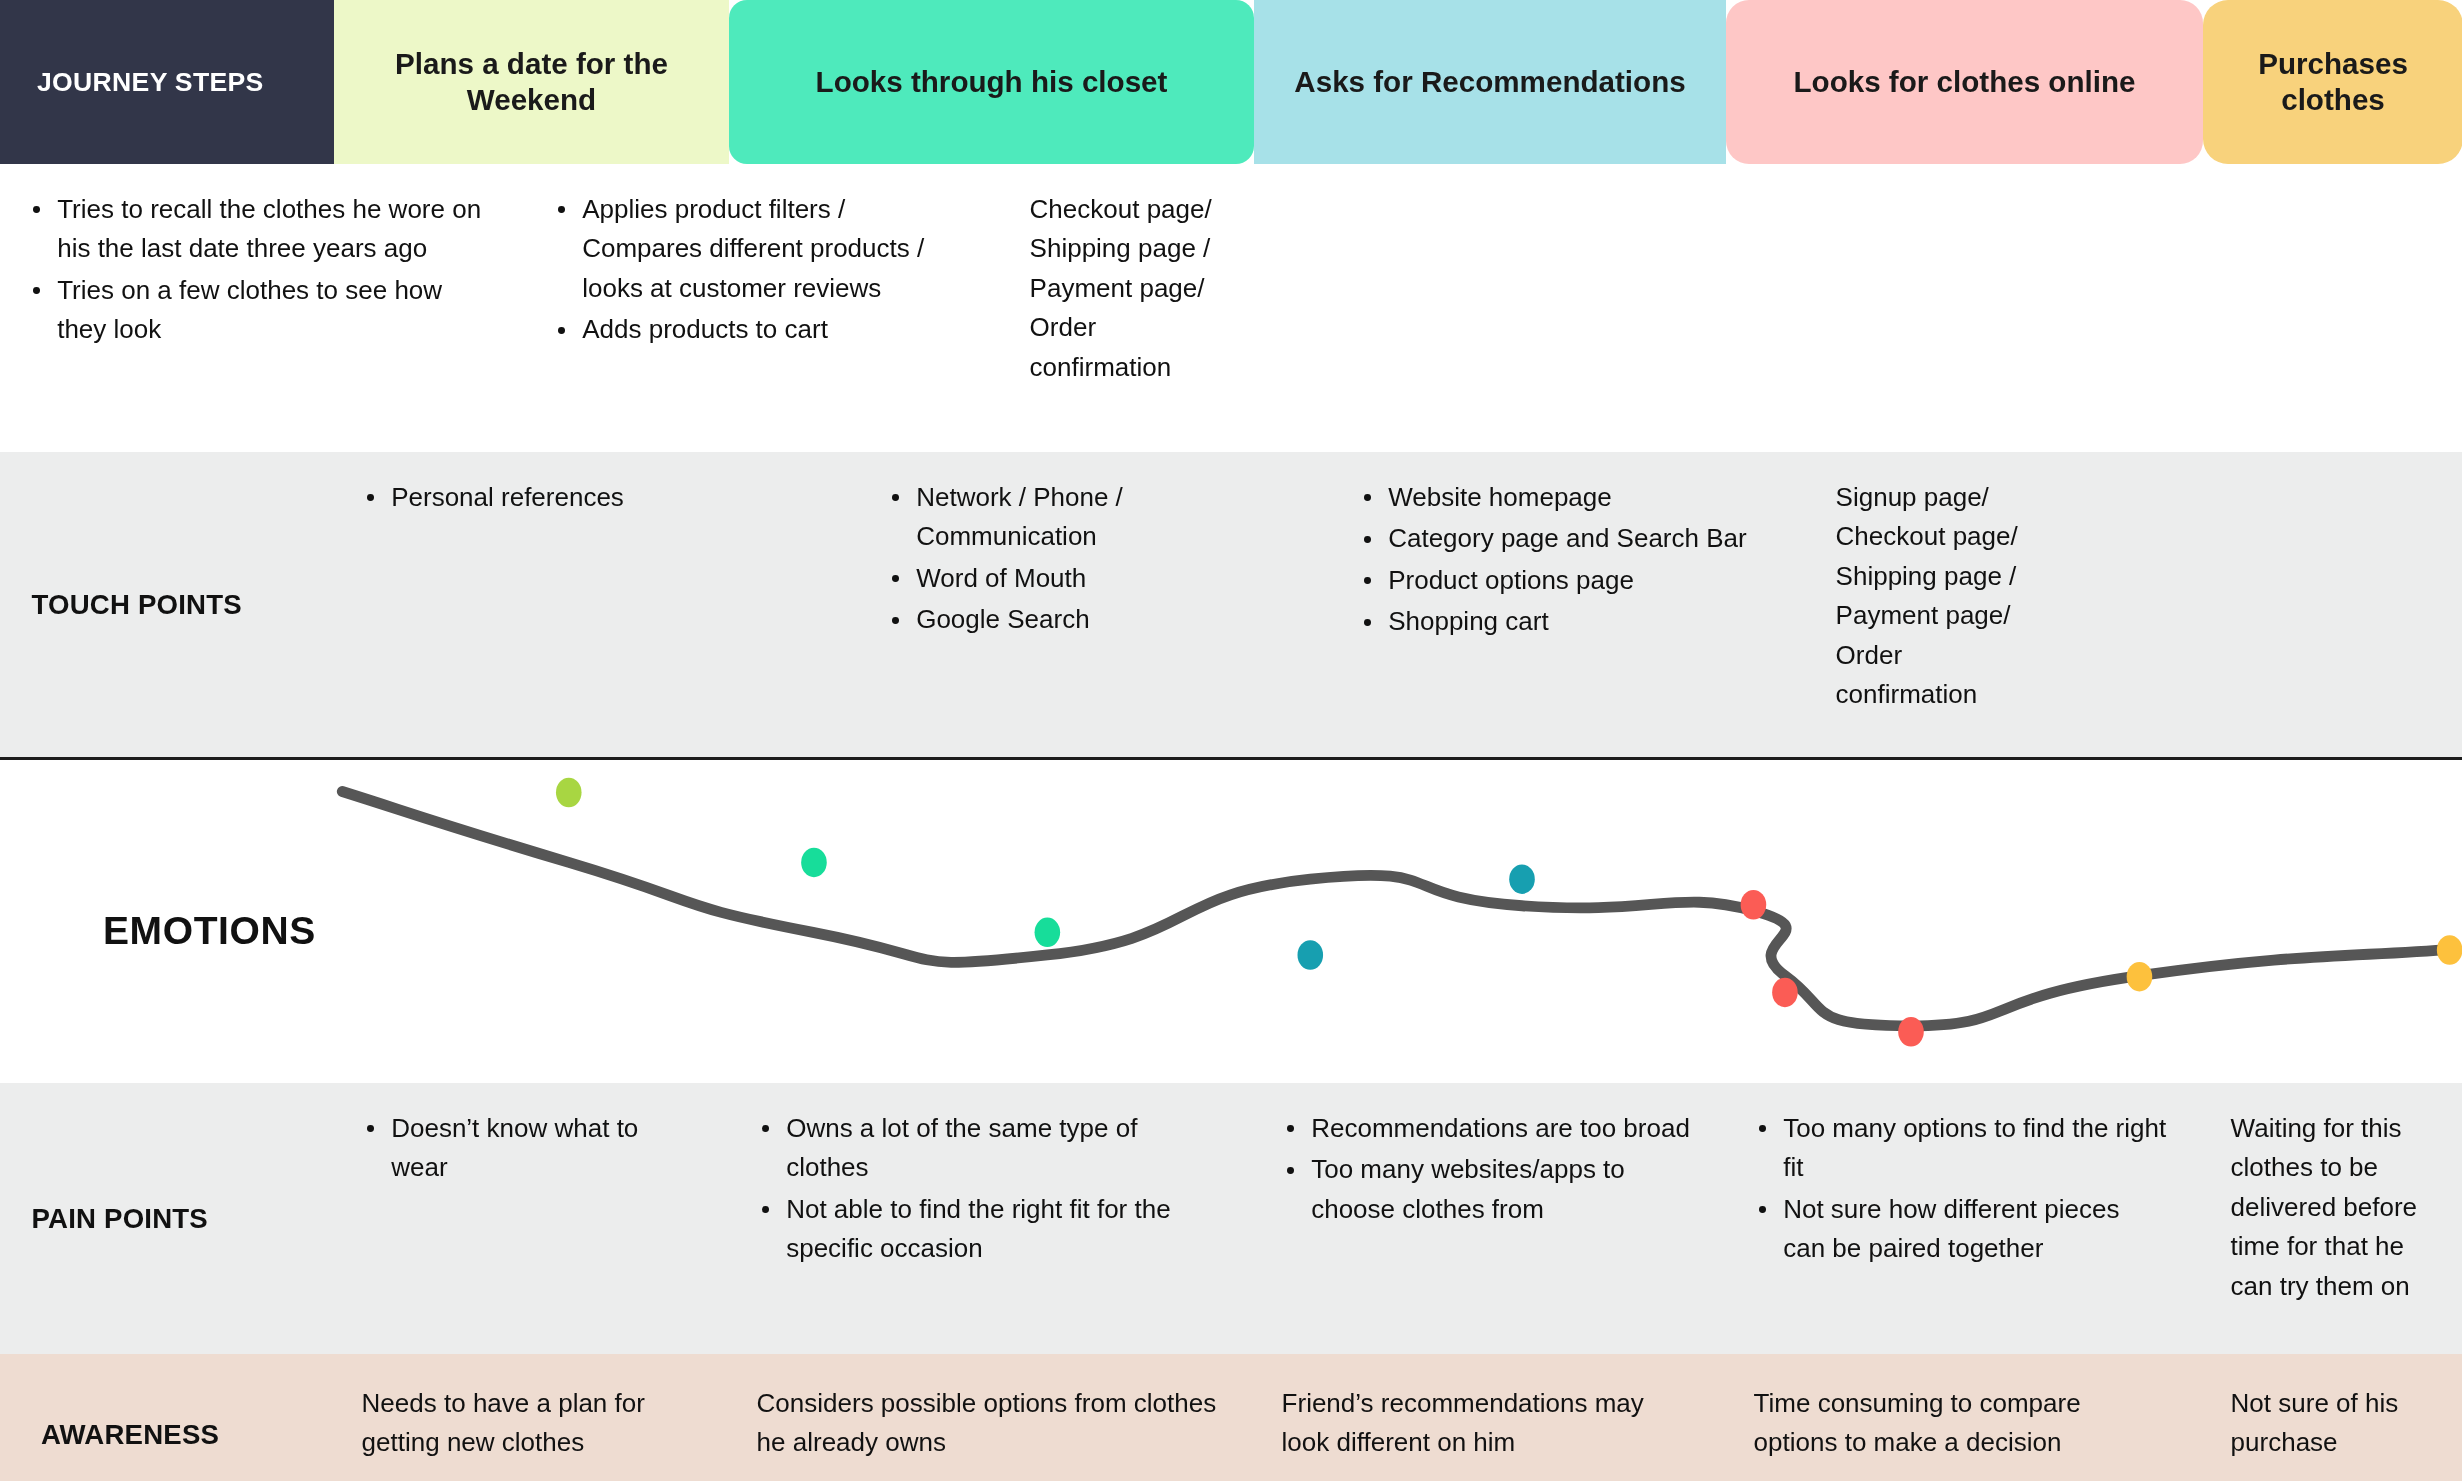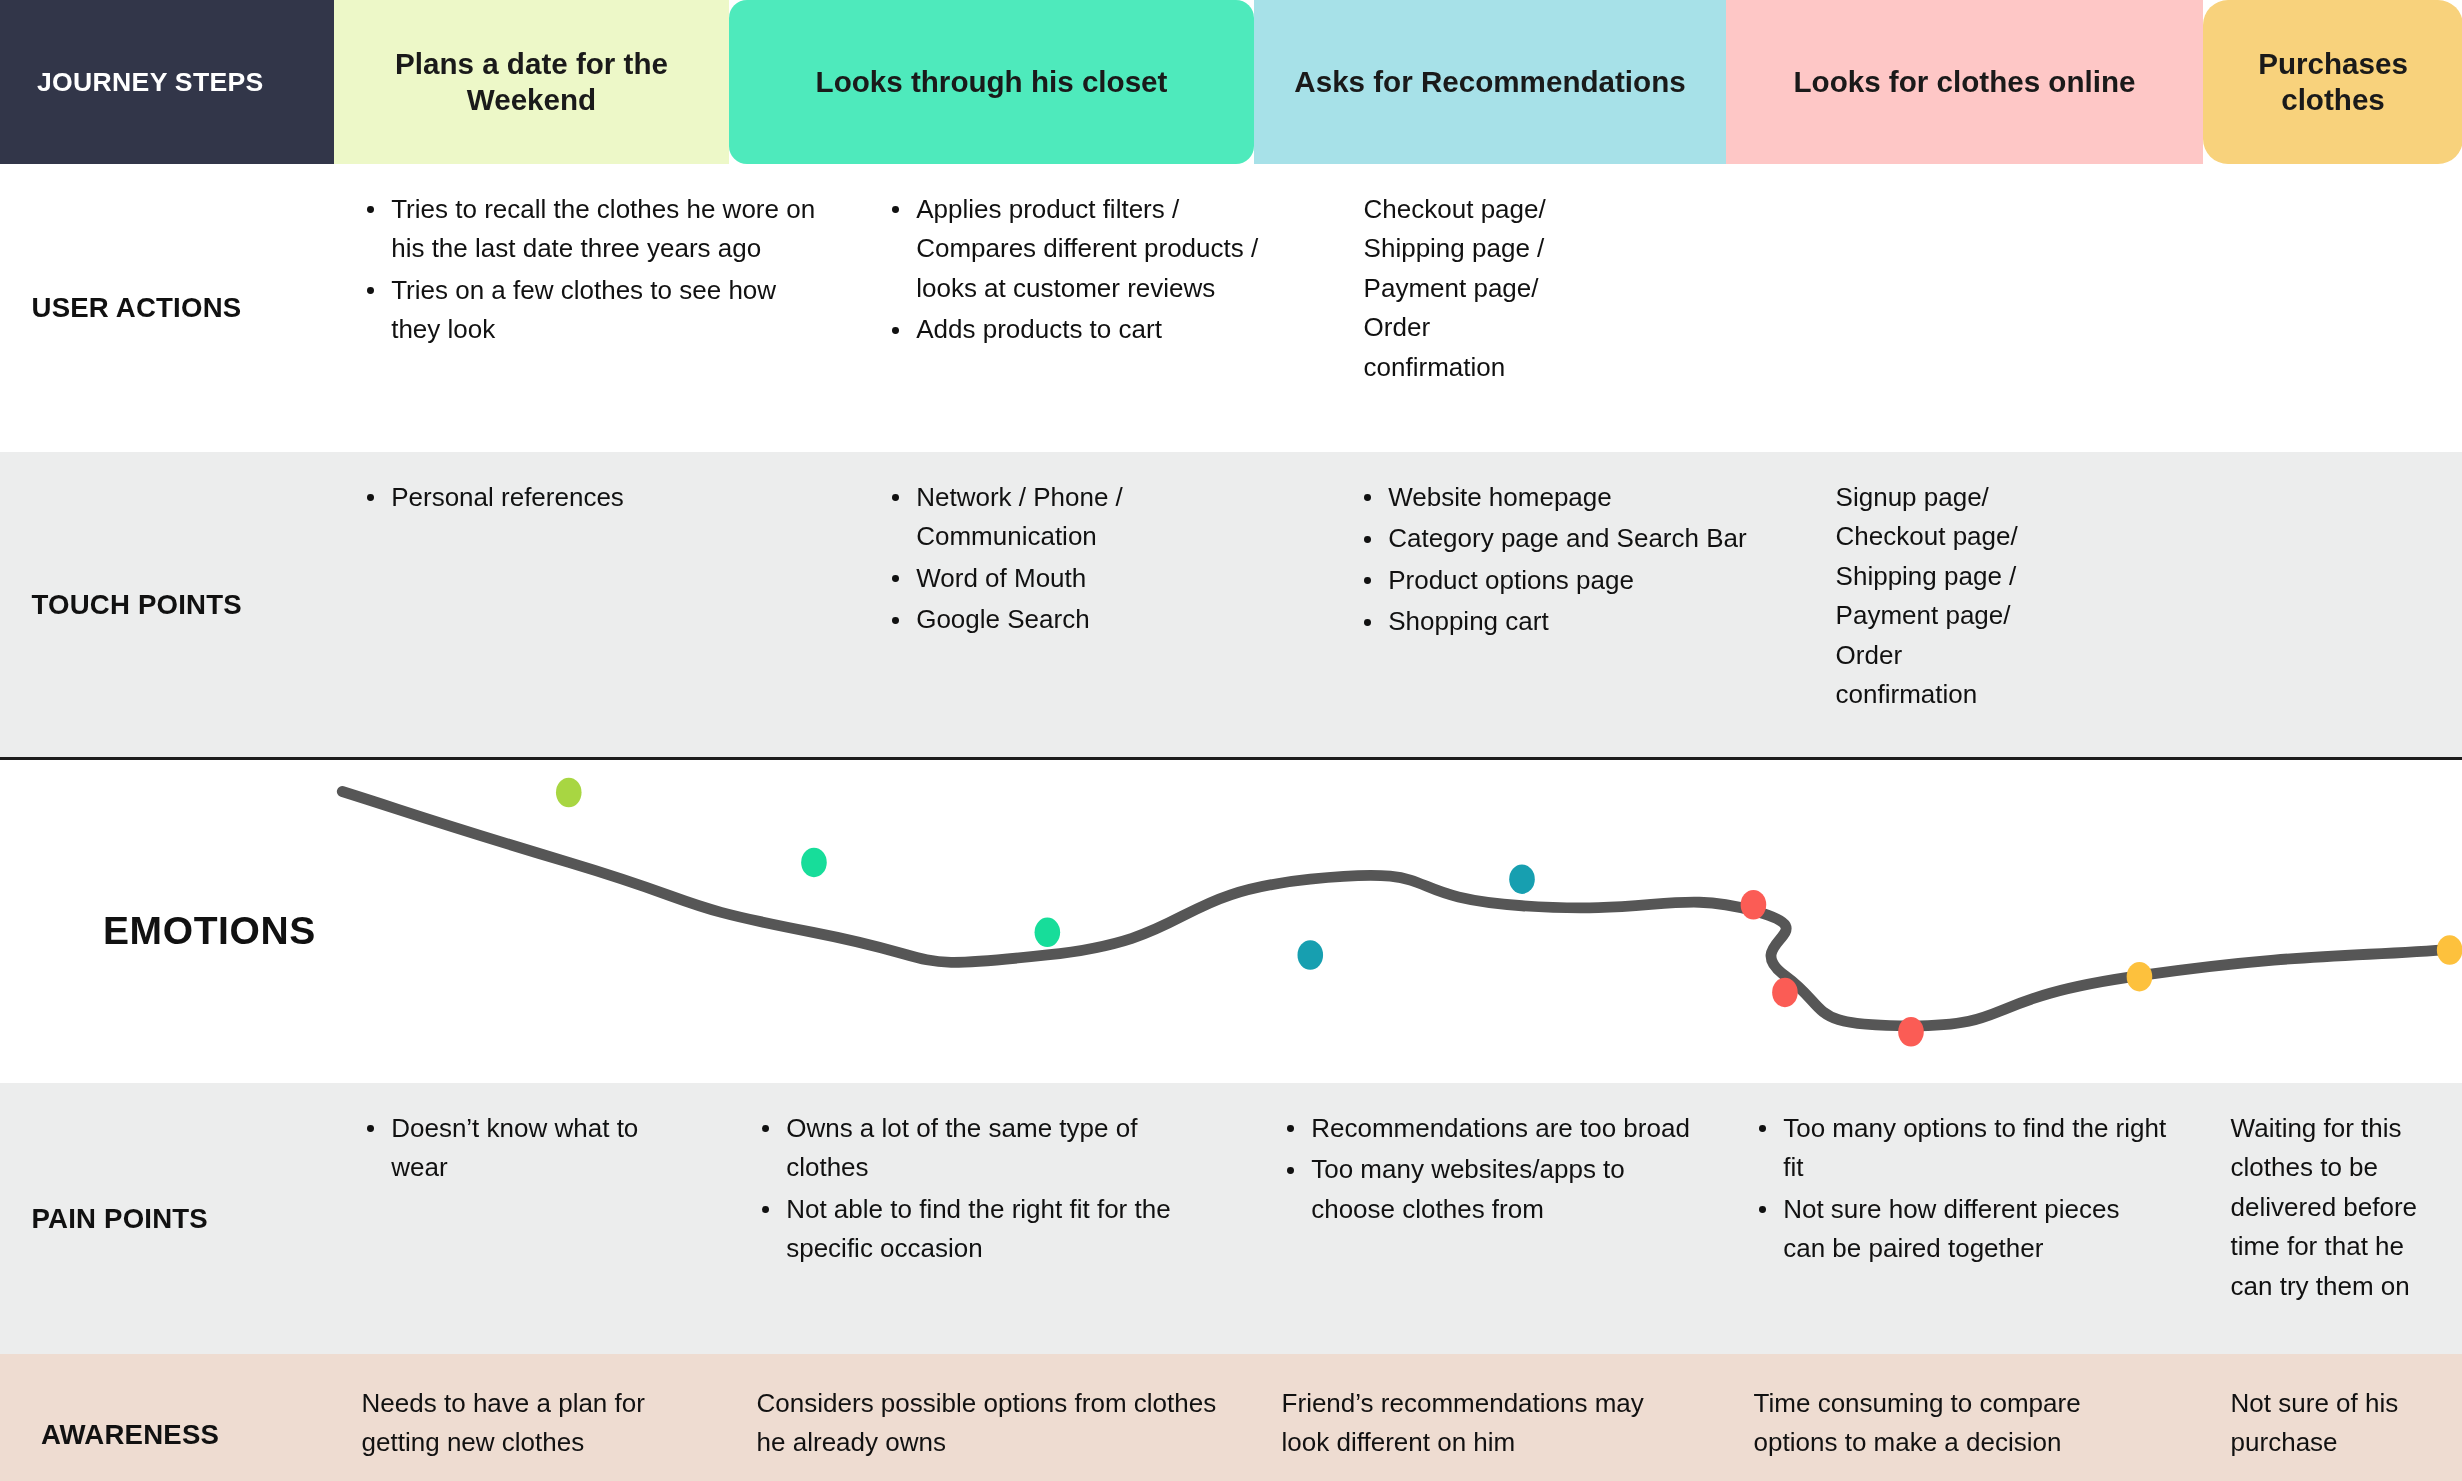--- a/index.html
+++ b/index.html
@@ -146,32 +146,29 @@
     </div>
     <div class="cell c1" id="hdr0" style="background: rgb(237, 248, 200);">
       <span>Plans a date for the Weekend</span>
     </div>
     <div class="cell c2" id="hdr1" style="background: rgb(78, 234, 188);">
       <span>Looks through his closet</span>
     </div>
     <div class="cell c3" id="hdr2" style="background: rgb(167, 225, 232);">
       <span>Asks for Recommendations</span>
     </div>
-    <div class="cell c4" id="hdr3" style="background: rgb(254, 199, 198);">
+    <div class="cell c4" id="hdr3" style="background: rgb(254, 199, 198); border-radius: 23px;">
       <span>Looks for clothes online</span>
     </div>
     <div class="cell c5" id="hdr4" style="background: rgb(248, 210, 124);">
       <span>Purchases clothes</span>
     </div>
   </div>
 
   <div class="row white useractions">
-    <div class="cell c0 rowlabel">
-      <span>USER ACTIONS</span>
-    </div>
     <div class="cell c2 content" id="ua1">
         <ul class="bullets">
           <li>Tries to recall the clothes he wore on his the last date three years ago</li>
           <li>Tries on a few clothes to see how they look</li>
         </ul>
       </div>
     <div class="cell c4 content" id="ua3">
         <ul class="bullets">
           <li>Applies product filters / Compares different products /  looks at customer reviews</li>
           <li>Adds products to cart</li>

